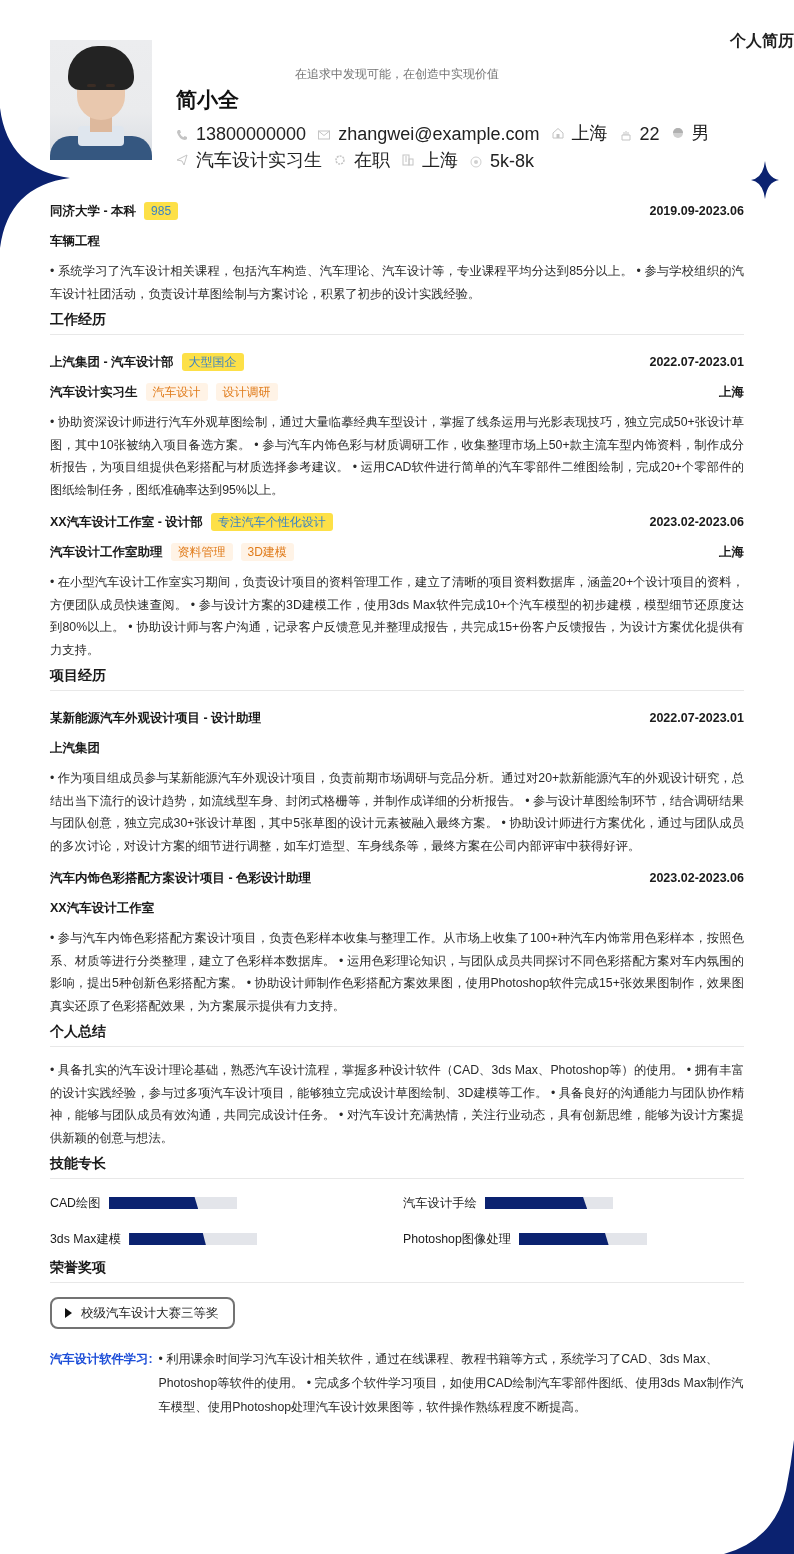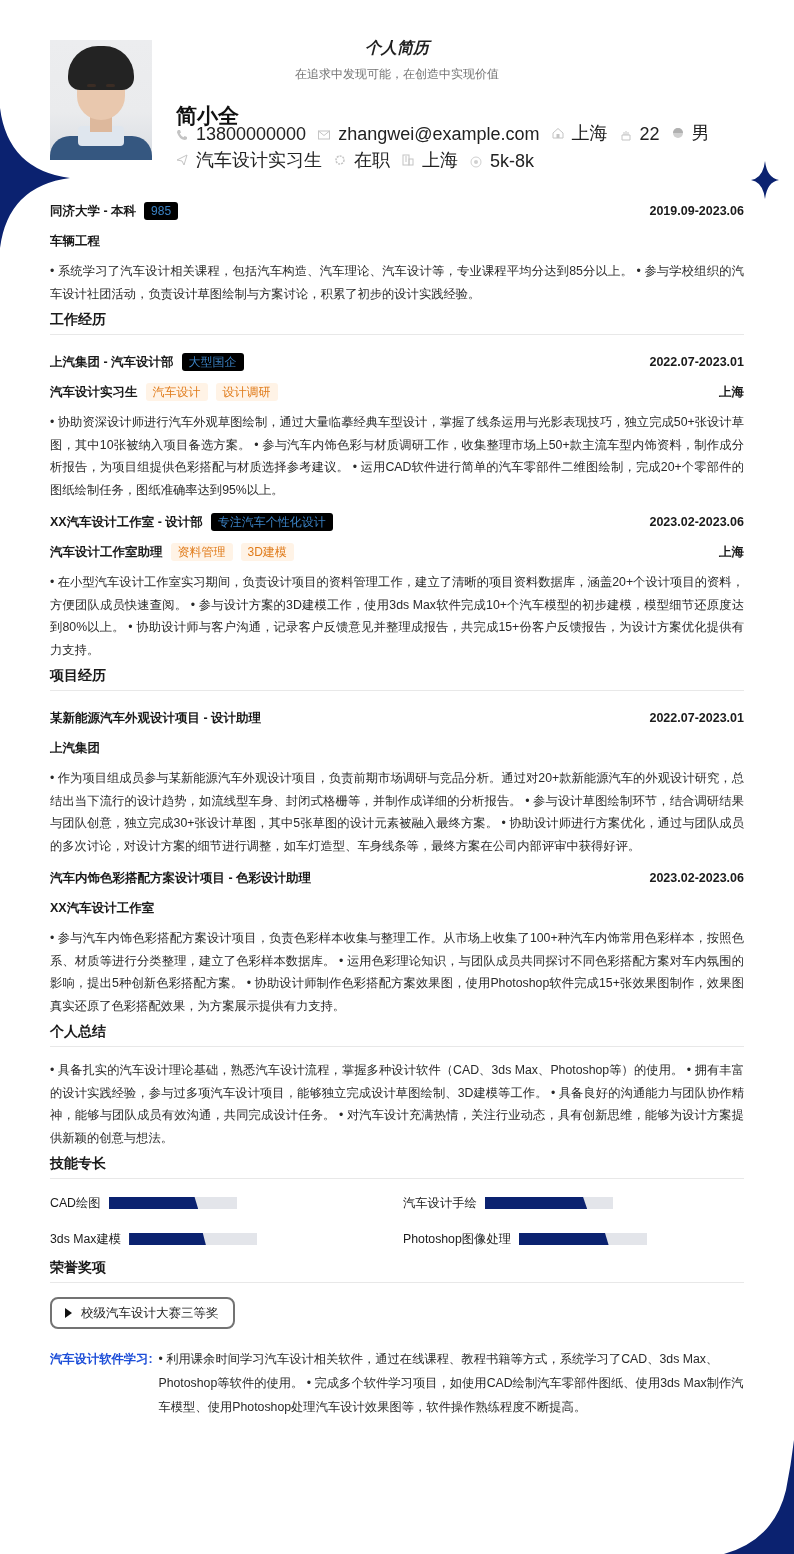--- a/index.html
+++ b/index.html
@@ -22,43 +22,43 @@
     background: linear-gradient(180deg, #ecedef 0%, #eaebed 60%, #d9dde3 100%);
     overflow: hidden;
   }
   .photo .hair { position:absolute; left:18px; top:6px; width:66px; height:44px; background:#232323; border-radius:30px 30px 12px 12px; }
   .photo .face { position:absolute; left:27px; top:18px; width:48px; height:62px; background:#e9c8ae; border-radius:20px 20px 24px 24px; }
   .photo .neck { position:absolute; left:40px; top:72px; width:22px; height:20px; background:#ddb89c; }
   .photo .collar { position:absolute; left:28px; top:86px; width:46px; height:20px; background:#dfe6ee; border-radius:4px; }
   .photo .sweater { position:absolute; left:0; top:96px; width:102px; height:30px; background:#355780; border-radius:20px 20px 0 0; }
   .photo .eye { position:absolute; top:44px; width:9px; height:3px; background:#3a2c24; border-radius:2px; }
 
-  .doc-title { position: absolute; left: 0; right: 0; top: 38px; text-align: center; font-size: 16px; font-weight: 600; color: #1f1f1f; font-style: italic; }
+  .doc-title { position: absolute; left: 0; right: 0; top: 31px; text-align: right; font-size: 16px; font-weight: 600; color: #1f1f1f; }
   .doc-motto { position: absolute; left: 0; right: 0; top: 66px; text-align: center; font-size: 12px; color: #737373; }
-  .name { position: absolute; left: 176px; top: 102px; font-size: 21px; font-weight: 700; color: #111; }
+  .name { position: absolute; left: 176px; top: 86px; font-size: 21px; font-weight: 700; color: #111; }
   .info-row { position: absolute; left: 176px; display: flex; align-items: flex-end; font-size: 18px; color: #222; }
   .info-row.r1 { top: 121px; }
   .info-row.r2 { top: 148px; }
   .info-item { display: flex; align-items: center; margin-right: 12px; }
   .info-icon { width: 12px; height: 12px; margin-right: 8px; display: inline-block; color: #bdbdbd; }
   .info-icon svg { width: 12px; height: 12px; display: block; }
 
   
   .section { margin-top: 6px; }
   .section-title {
     font-size: 14px; font-weight: 700; color: #1a1a1a;
     padding-bottom: 5px; border-bottom: 1px solid #e8e8e8; margin-bottom: 12px;
   }
   .entry { margin-bottom: 6px; }
   .row { display: flex; justify-content: space-between; align-items: center; height: 30px; }
   .row-left { display: flex; align-items: center; }
   .strong { font-size: 12.5px; font-weight: 700; color: #1a1a1a; }
   .date { font-size: 12.5px; font-weight: 700; color: #1a1a1a; }
   .tag { display: inline-block; font-size: 12px; padding: 1px 7px; border-radius: 3px; margin-left: 8px; line-height: 16px; }
-  .tag.blue { background: #000000; color: #3b82c4; }
+  .tag.blue { background: #fde047; color: #3b82c4; }
   .tag.orange { background: #fff3e6; color: #e07b1a; text-align: center; }
   .desc { font-size: 12.3px; line-height: 22.5px; color: #2a2a2a; margin-top: 4px; margin-bottom: 6px; text-align: justify; }
 
   
   .skills { display: grid; grid-template-columns: 353px 353px; row-gap: 12px; margin-top: 4px; margin-bottom: 8px; }
   .skill { display: flex; align-items: center; height: 24px; }
   .skill-label { font-size: 12.3px; color: #1a1a1a; margin-right: 8px; white-space: nowrap; }
   .bar { position: relative; width: 128px; height: 12px; background: #e3e5ea; }
   .bar-fill { position: absolute; left: 0; top: 0; height: 12px; background: #0b2270; clip-path: polygon(0 0, 96% 0, 100% 100%, 0 100%); }
 

